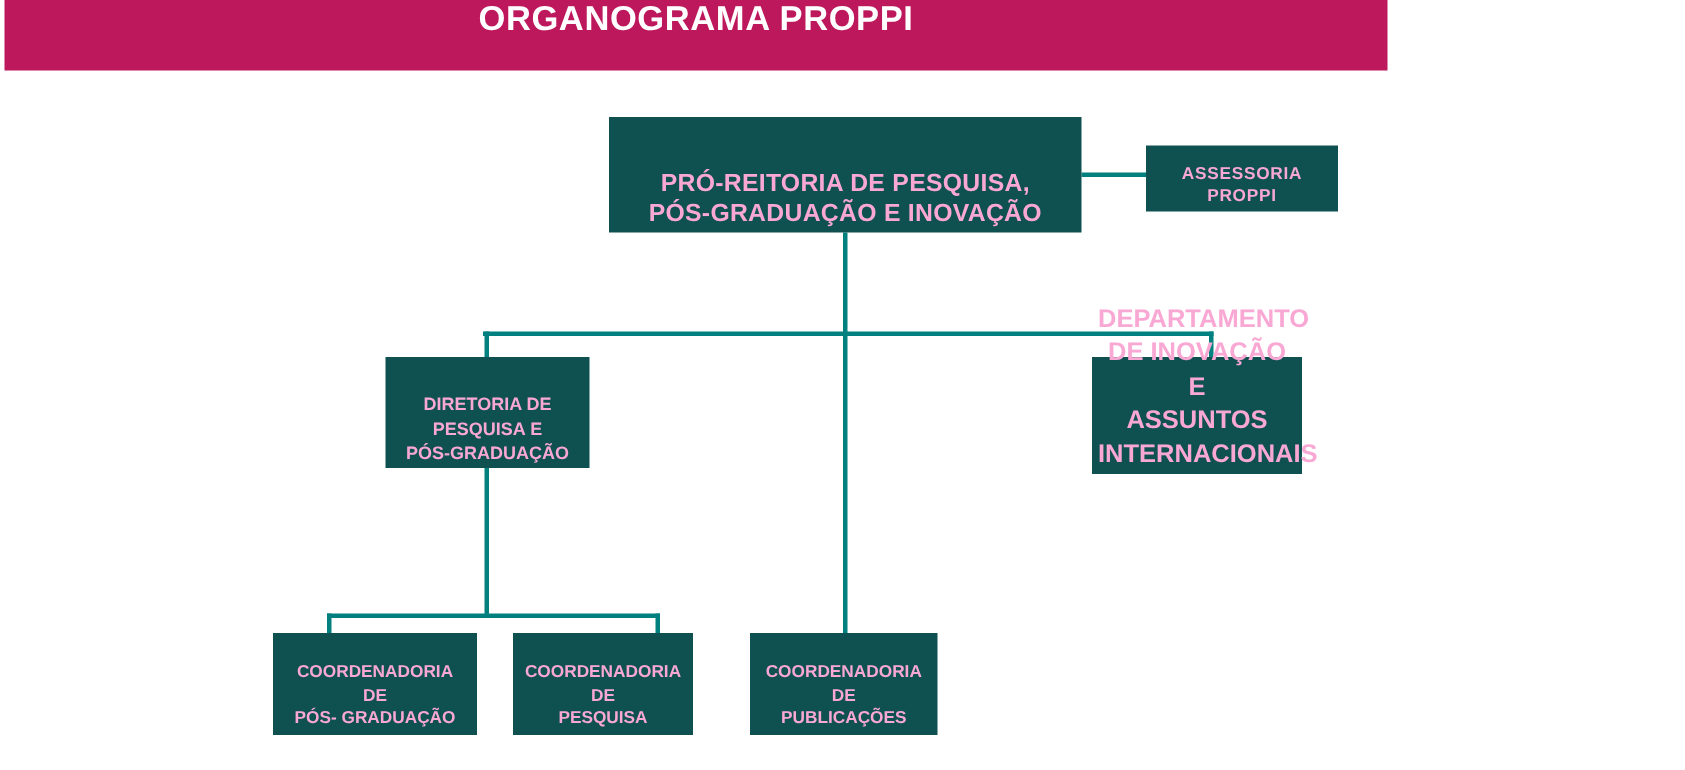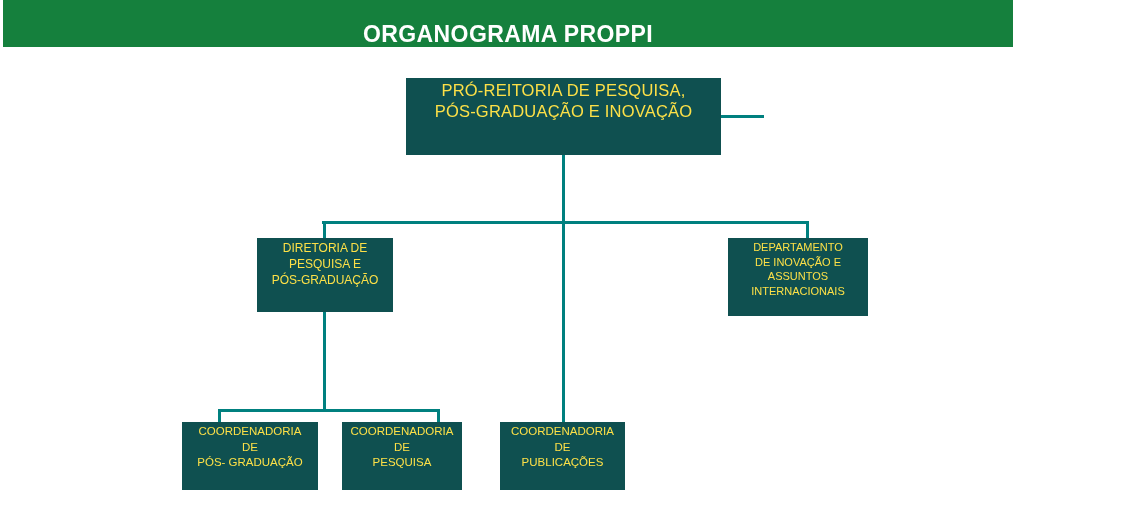--- a/index.html
+++ b/index.html
@@ -21,47 +21,47 @@
     top: 0;
     width: 1123px;
     height: 513px;
   }
 
   
   .title-banner {
     position: absolute;
     left: 3px;
     top: 0px;
-    width: 1010px;
+    width: 922px;
     height: 47px;
-    background: #15803d;
+    background: #be185d;
     display: flex;
-    align-items: flex-end;
+    align-items: flex-start;
     justify-content: center;
   }
   .title-banner-text {
     color: #ffffff;
     font-size: 23px;
     font-weight: bold;
     letter-spacing: 0.4px;
     line-height: 1.1;
     text-align: center;
     white-space: nowrap;
   }
 
   
   .node {
     position: absolute;
     background: #0F5050;
-    color: #fde047;
+    color: #f9a8d4;
     display: flex;
-    align-items: flex-start;
+    align-items: flex-end;
     justify-content: center;
     text-align: center;
-    font-weight: normal;
+    font-weight: bold;
     box-sizing: border-box;
     padding: 2px 4px;
   }
   .node-text {
     display: block;
     width: 100%;
     white-space: pre-line;
     line-height: 1.18;
   }
 
@@ -91,21 +91,21 @@
     height: 74px;
     font-size: 12px;
   }
   .node-diretoria .node-text { line-height: 1.35; }
 
   .node-departamento {
     left: 728px;
     top: 238px;
     width: 140px;
     height: 78px;
-    font-size: 11px;
+    font-size: 17px;
   }
   .node-departamento .node-text { line-height: 1.32; }
 
   .node-coord-pos {
     left: 182px;
     top: 422px;
     width: 136px;
     height: 68px;
     font-size: 11.5px;
   }
@@ -223,20 +223,24 @@
   <div class="conn conn-diretoria-down"></div>
   <div class="conn conn-bus-sub"></div>
   <div class="conn conn-sub-pos"></div>
   <div class="conn conn-sub-pesq"></div>
 
   <div class="node node-root">
     <span class="node-text">PRÓ-REITORIA DE PESQUISA,
 PÓS-GRADUAÇÃO E INOVAÇÃO</span>
   </div>
 
+  <div class="node node-assessoria">
+    <span class="node-text">ASSESSORIA
+PROPPI</span>
+  </div>
 
   <div class="node node-diretoria">
     <span class="node-text">DIRETORIA DE
 PESQUISA E
 PÓS-GRADUAÇÃO</span>
   </div>
 
   <div class="node node-departamento">
     <span class="node-text">DEPARTAMENTO
 DE INOVAÇÃO E

